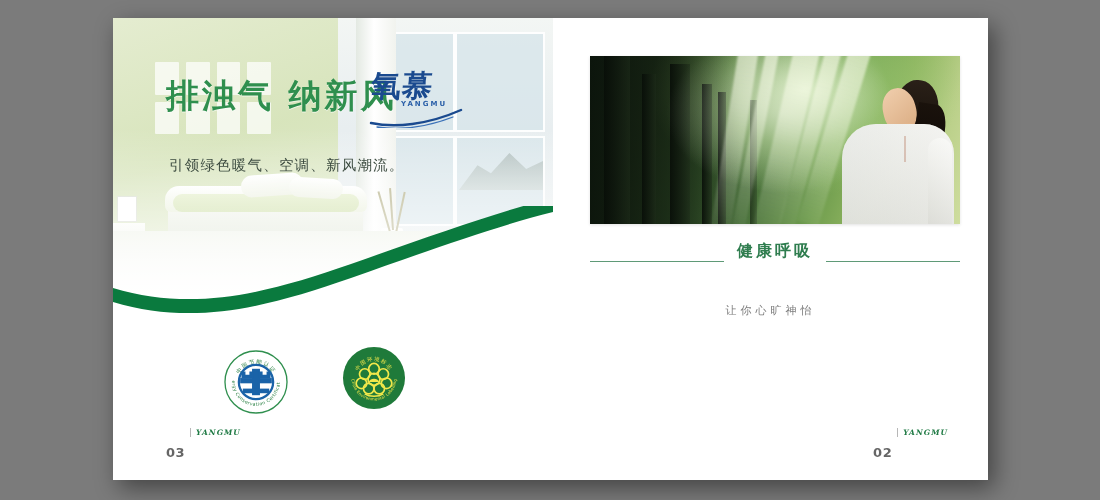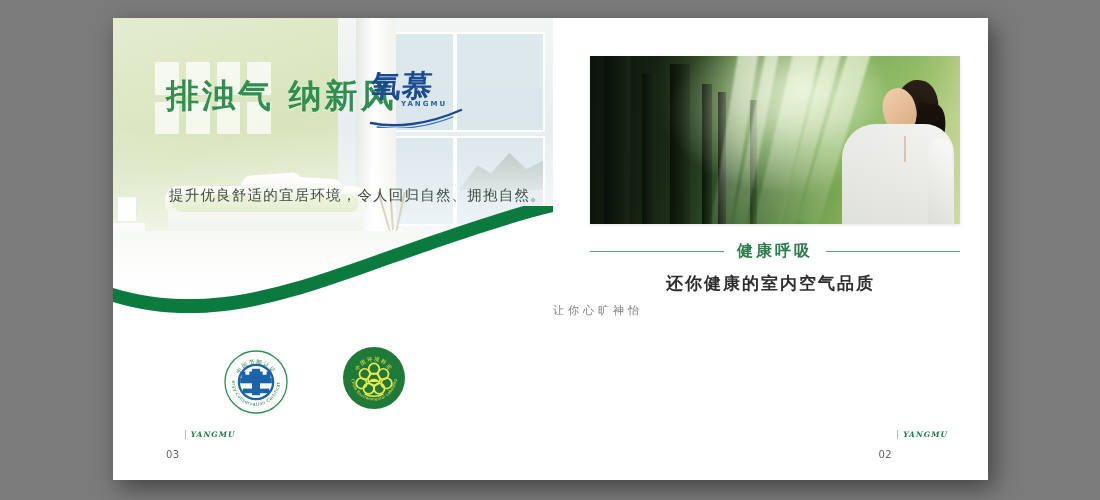--- a/index.html
+++ b/index.html
@@ -107,21 +107,21 @@
 
   
   .seals{position:absolute;left:110px;top:327px;width:200px;height:78px;}
   .seal{position:absolute;width:66px;height:66px;}
   .sealA{left:0;top:4px;}
   .sealB{left:118px;top:0px;}
 
   
   .foot{position:absolute;bottom:20px;font-size:8px;color:#777;letter-spacing:.5px;
         display:flex;align-items:center;gap:5px;}
-  .foot .num{color:#666;font-weight:400;font-size:10px;margin-top:40px;}
+  .foot .num{color:#666;font-weight:700;font-size:13px;margin-top:40px;}
   .foot .bar{display:inline-block;width:1px;height:9px;background:#b7b7b7;}
   .foot .bm{color:#1f7a44;font-weight:700;font-size:7.5px;letter-spacing:1px;
     font-family:"DejaVu Serif","Liberation Serif",serif;font-style:italic;}
   .foot-left{left:53px;}
 
   
   .page-right{position:absolute;left:440px;top:0;width:435px;height:462px;background:#ffffff;overflow:hidden;}
 
   
   .forest{position:absolute;left:37px;top:38px;width:370px;height:168px;overflow:hidden;
@@ -151,27 +151,27 @@
   .w-body{position:absolute;right:0;bottom:0;width:112px;height:100px;
     background:linear-gradient(120deg,#ffffff,#f2f2ee 45%,#dcdcd6);
     border-radius:34px 30px 0 0;}
   .w-arm{position:absolute;right:2px;bottom:0;width:24px;height:86px;
     background:linear-gradient(180deg,#f6f6f2,#d6d6cf);border-radius:14px 14px 0 0;}
   .w-placket{position:absolute;right:48px;top:62px;width:2px;height:26px;background:#c89a86;opacity:.8;}
   .w-shadow{position:absolute;right:0;bottom:0;width:112px;height:100px;
     background:linear-gradient(255deg,rgba(255,255,255,.5),rgba(120,130,110,.18));border-radius:34px 30px 0 0;}
 
   
-  .sec{position:absolute;left:37px;top:223px;width:370px;display:flex;align-items:center;gap:13px;}
+  .sec{position:absolute;left:37px;top:223px;width:370px;display:flex;align-items:flex-end;gap:13px;}
   .sec .rule{flex:1;height:1px;background:#5f9a77;}
   .sec .t{font-size:16px;color:#2f7d4f;letter-spacing:3px;font-weight:700;white-space:nowrap;}
 
   .h2{position:absolute;left:0;top:254px;width:435px;text-align:center;
       font-size:17px;color:#2d2d2d;letter-spacing:2px;font-weight:600;}
-  .h3{position:absolute;left:0;top:285px;width:435px;text-align:left;
+  .h3{position:absolute;left:0;top:285px;width:435px;text-align:center;
       font-size:11px;color:#7d7d7d;letter-spacing:4px;
       font-family:Liberation Mono, monospace;}
 
   .body-copy{position:absolute;left:47px;top:320px;width:350px;
     font-size:8.6px;line-height:2.32;color:#4a4a4a;text-align:justify;letter-spacing:.7px;text-indent:17.2px;}
 
   .foot-r{position:absolute;right:40px;bottom:20px;}
 </style>
 </head>
 <body>
@@ -249,21 +249,21 @@
 
       <div class="logo">
         <div class="logo-cn">氧慕</div>
         <svg class="logo-swoosh" width="100" height="22" viewBox="0 0 100 22">
           <path d="M2 17 C 26 22, 58 19, 92 4" stroke="#1a4a8f" stroke-width="2.4" fill="none" stroke-linecap="round"></path>
           <path d="M8 21 C 30 24, 56 22, 84 11" stroke="#3a71b8" stroke-width="1.3" fill="none" stroke-linecap="round"></path>
         </svg>
         <div class="logo-en">YANGMU</div>
       </div>
 
-      <div class="sub2">提升优良舒适的宜居环境，令人回归自然、拥抱自然。</div>
+      <div class="sub1">引领绿色暖气、空调、新风潮流。</div>
     </div>
 
     <div class="seals">
 
       <svg class="seal sealA" viewBox="0 0 100 100">
         <circle cx="50" cy="50" r="47" fill="#ffffff" stroke="#2f8f4e" stroke-width="2"></circle>
         <path id="arcTopA" d="M22 50 A28 28 0 0 1 78 50" fill="none"></path>
         <path id="arcBotA" d="M14 50 A36 36 0 0 0 86 50" fill="none"></path>
         <text font-size="8.5" fill="#1f7a3a" letter-spacing="2">
           <textPath href="#arcTopA" startOffset="50%" text-anchor="middle">中国节能认证</textPath>
@@ -344,21 +344,20 @@
         <div class="w-shadow"></div>
       </div>
     </div>
 
     <div class="sec">
       <span class="rule"></span>
       <span class="t">健康呼吸</span>
       <span class="rule"></span>
     </div>
 
-    <div class="h2">还你健康的室内空气品质</div>
     <div class="h3">让你心旷神怡</div>
 
     <div class="foot foot-r">
       <span class="num">02</span>
       <span class="bar"></span>
       <span class="bm">YANGMU</span>
     </div>
   </div>
 
  </div>

